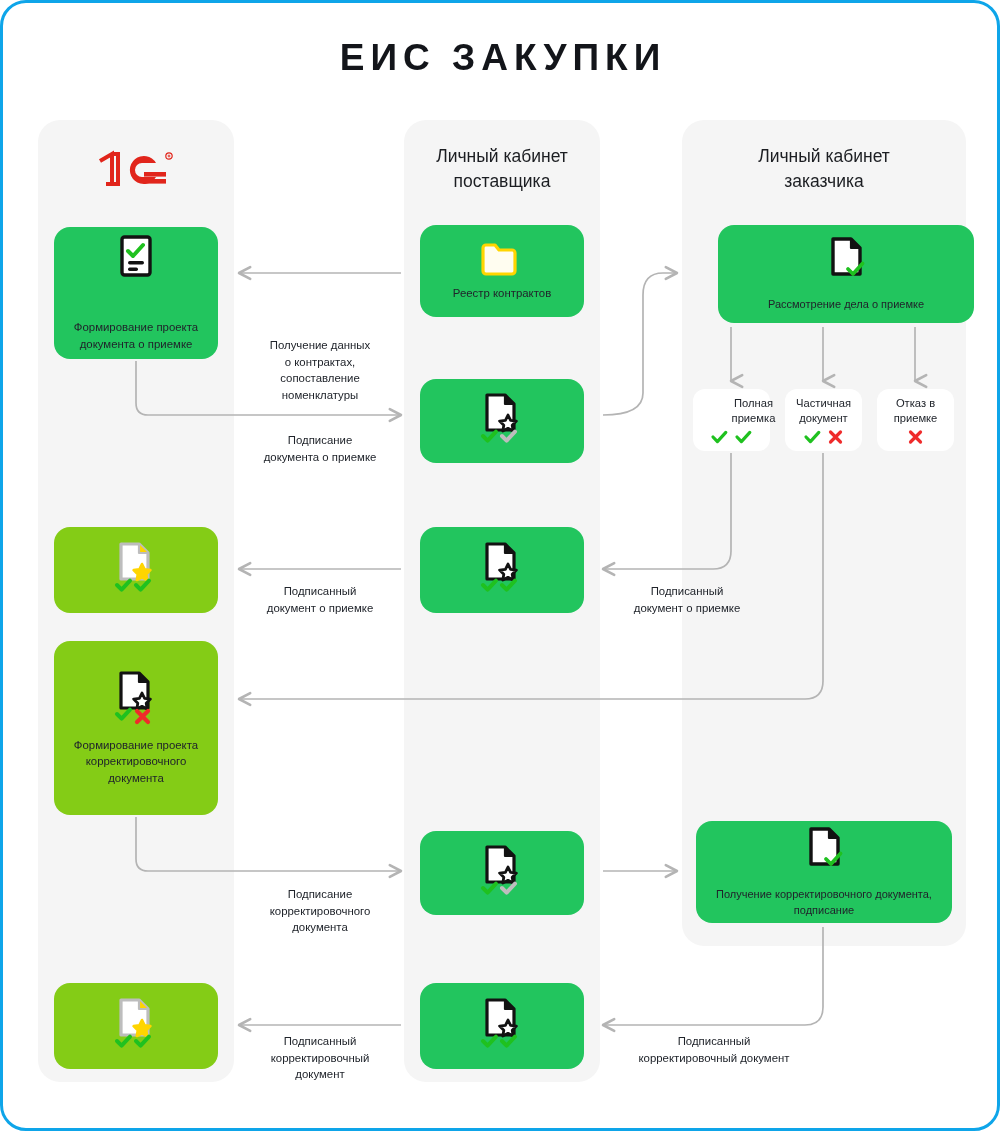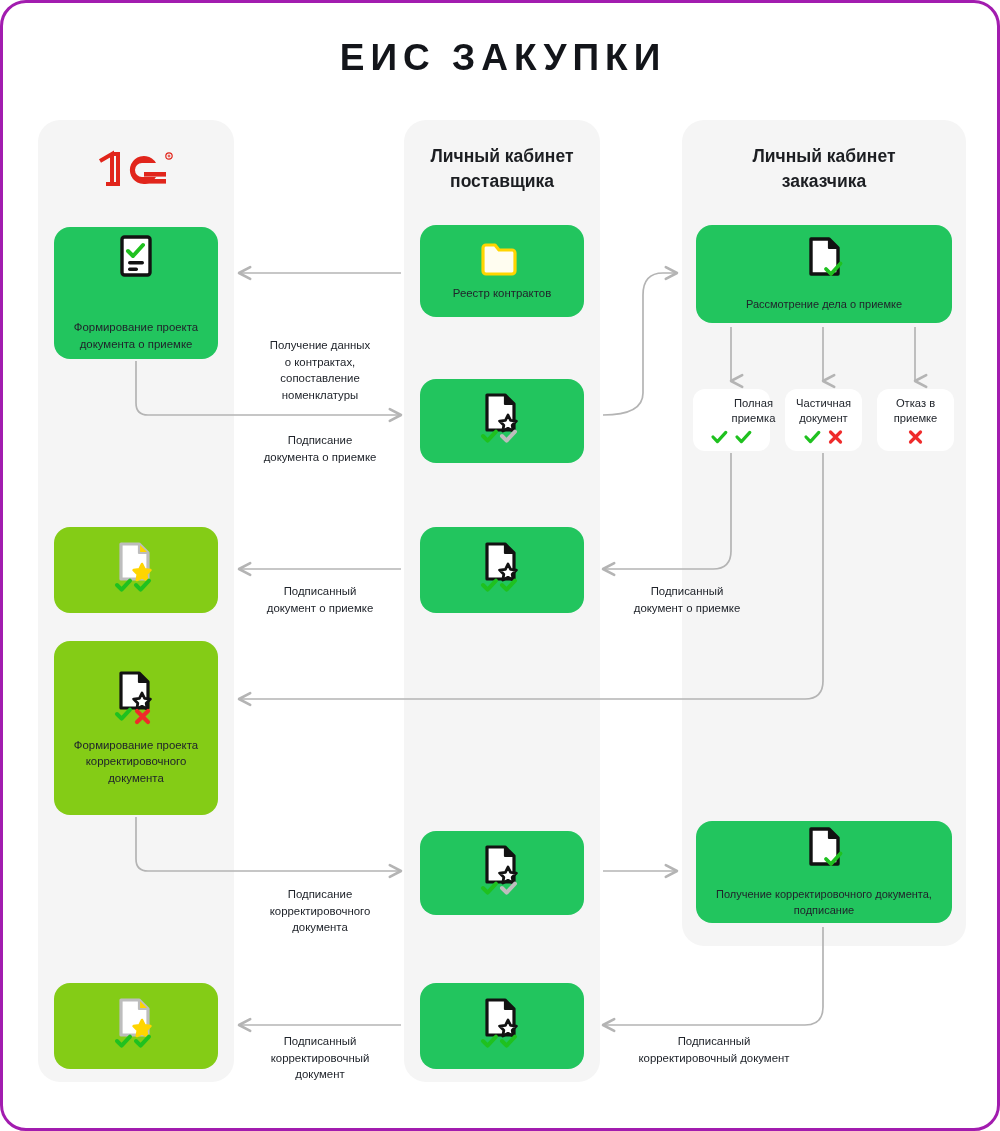--- a/index.html
+++ b/index.html
@@ -4,21 +4,21 @@
 <style>
   html,body{margin:0;padding:0;background:#fff;}
   body{
     font-family:"Liberation Sans","DejaVu Sans",sans-serif;
     -webkit-font-smoothing:antialiased;
   }
   #page{
     position:relative;
     width:1000px;height:1131px;
     background:#ffffff;
-    border:3px solid #a21caf;
+    border:3px solid #0ea5e9;
     border-radius:26px;
     box-sizing:border-box;
     overflow:hidden;
   }
 
   
   .title{
     position:absolute;left:0;top:34px;width:1000px;
     text-align:center;
     font-size:37px;font-weight:bold;letter-spacing:6px;
@@ -31,21 +31,21 @@
     background:#f5f5f5;
     border-radius:22px;
   }
   #col-1c{left:35px;top:117px;width:196px;height:962px;}
   #col-supplier{left:401px;top:117px;width:196px;height:962px;}
   #col-customer{left:679px;top:117px;width:284px;height:826px;}
 
   .col-title{
     position:absolute;left:0;top:24px;width:100%;
     text-align:center;
-    font-size:17.5px;color:#1c1e22;line-height:1.45;font-weight:bold;
+    font-size:17.5px;color:#1c1e22;line-height:1.45;
   }
 
   
   .card{
     position:absolute;
     background:#22c55e;
     border-radius:16px;
     display:flex;flex-direction:column;
     align-items:center;justify-content:center;
     box-sizing:border-box;
@@ -214,21 +214,21 @@
         <path d="M24 44 l4.6 4.6 l8.4 -9" fill="none" stroke="#1fc11f" stroke-width="4" stroke-linecap="round" stroke-linejoin="round"></path>
       </svg>
     </span>
   </div>
 
   <div class="column" id="col-customer">
     <div class="col-title" style="white-space:pre-line;">Личный кабинет
 заказчика</div>
   </div>
 
-  <div class="card" style="left:693px;top:222px;width:256px;height:98px;">
+  <div class="card" style="left:715px;top:222px;width:256px;height:98px;">
     <span>
       <svg width="44" height="52" viewBox="0 0 44 52">
         <path d="M9 3 h18 l9 9 v26 h-27 z" fill="#fff" stroke="#121212" stroke-width="3.4" stroke-linejoin="round"></path>
         <path d="M27 3 v9 h9" fill="#121212" stroke="#121212" stroke-width="2.2" stroke-linejoin="round"></path>
         <path d="M24 33 l5 5 l9.5 -10.5" fill="none" stroke="#1fc11f" stroke-width="3.8" stroke-linecap="round" stroke-linejoin="round"></path>
       </svg>
     </span>
     <div class="card-label small">Рассмотрение дела о приемке</div>
   </div>
 

